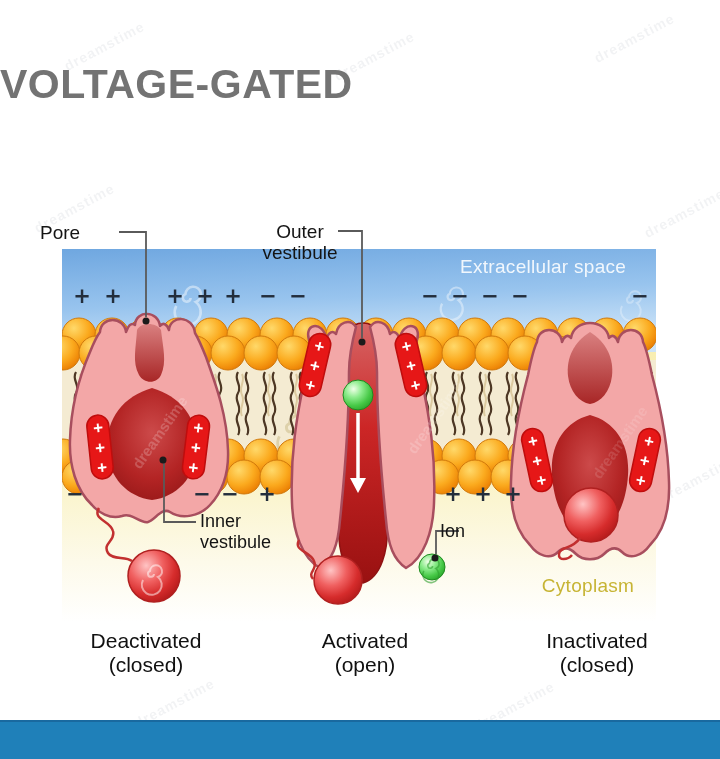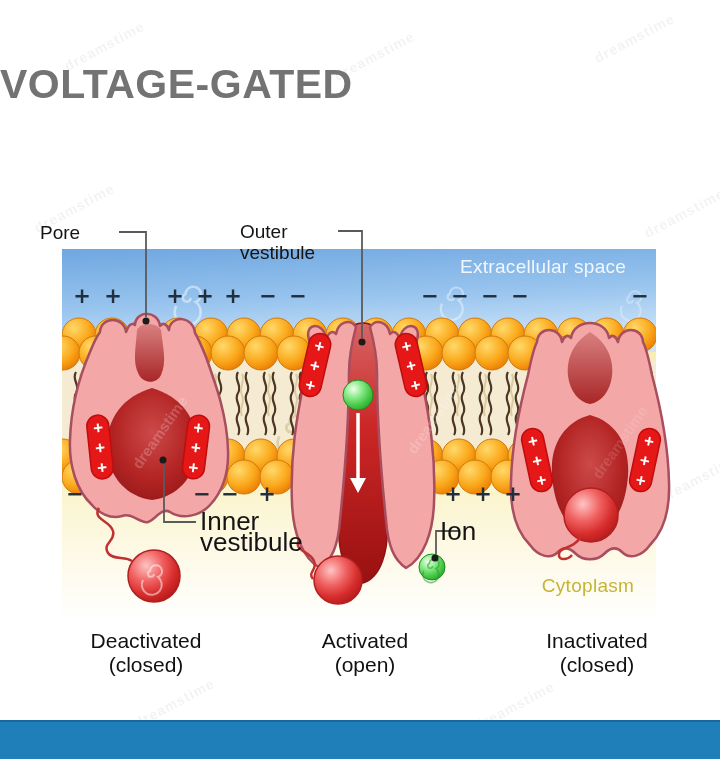--- a/index.html
+++ b/index.html
@@ -2,21 +2,21 @@
 <html><head>
 <meta charset="utf-8">
 <style>
   html,body{margin:0;padding:0;background:#ffffff;}
   #page{position:relative;width:720px;height:759px;background:#ffffff;overflow:hidden;
         font-family:"Liberation Sans",sans-serif;}
   .abs{position:absolute;}
   .title{left:0;top:62px;width:720px;text-align:left;font-size:41px;line-height:44px;
          font-weight:800;letter-spacing:.5px;color:#737373;}
   .lbl{font-size:19px;color:#141414;line-height:21px;}
-  .lbl2{font-size:26px;color:#141414;line-height:21px;}
+  .lbl2{font-size:18px;color:#141414;line-height:21px;}
   .extracell{font-size:19px;color:rgba(255,255,255,.88);letter-spacing:.3px;}
   .cyto{font-size:19px;color:#c7b434;letter-spacing:.3px;}
   .state{top:629px;width:220px;text-align:center;font-size:21px;line-height:23.5px;
          font-weight:normal;color:#111;transform:translateX(-50%);}
   .chg{position:absolute;transform:translate(-50%,-50%);font-family:"DejaVu Sans",sans-serif;
        font-weight:bold;font-size:21px;color:#232e3c;}
   .wm{position:absolute;transform:rotate(-28deg);color:#10203a;opacity:.05;
       font-size:14px;font-weight:bold;letter-spacing:1px;}
   .footer{left:0;top:720px;width:720px;height:39px;background:#1f80b9;
           border-top:2px solid #19699f;box-sizing:border-box;}
@@ -297,21 +297,21 @@
       <span class="chg" style="left: 75px; top: 494px;">−</span>
       <span class="chg" style="left: 202px; top: 494px;">−</span>
       <span class="chg" style="left: 230px; top: 494px;">−</span>
       <span class="chg" style="left: 267px; top: 494px;">+</span>
       <span class="chg" style="left: 453px; top: 494px;">+</span>
       <span class="chg" style="left: 483px; top: 494px;">+</span>
       <span class="chg" style="left: 513px; top: 494px;">+</span>
     </div>
 
   <div class="abs lbl" style="left:40px;top:222px;width:74px;text-align:left">Pore</div>
-  <div class="abs lbl" style="left:240px;top:221px;width:120px;text-align:left">
+  <div class="abs lbl" style="left:240px;top:221px;width:120px;text-align:center">
     <div>Outer</div>
     <div>vestibule</div>
   </div>
   <div class="abs extracell" style="left:460px;top:256px;width:200px;text-align:left">Extracellular space</div>
   <div class="abs lbl2" style="left:200px;top:511px;width:110px">
     <div>Inner</div>
     <div>vestibule</div>
   </div>
   <div class="abs lbl2" style="left:440px;top:521px;width:60px">Ion</div>
   <div class="abs cyto" style="left:508px;top:575px;width:160px;text-align:center">Cytoplasm</div>

